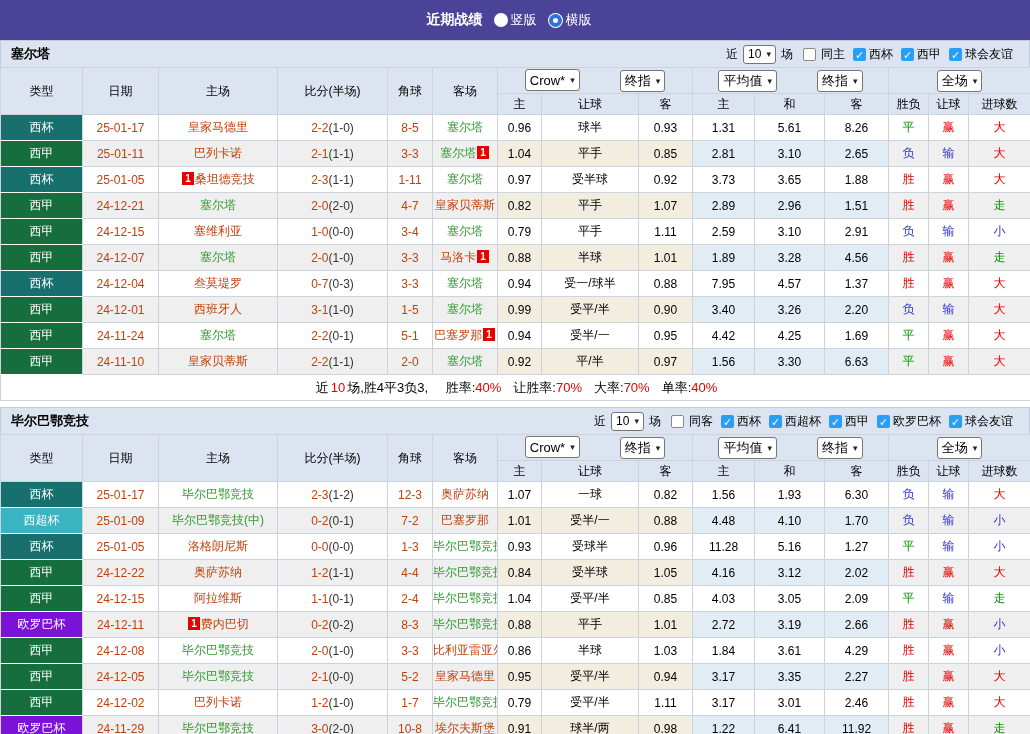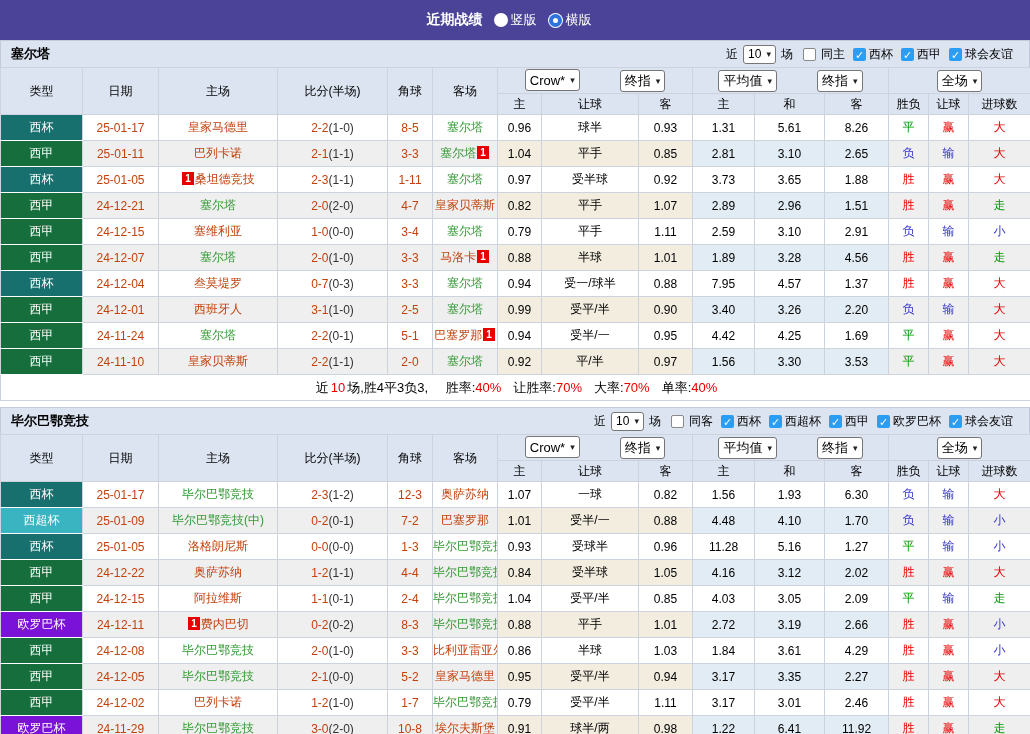--- a/index.html
+++ b/index.html
@@ -254,21 +254,21 @@
               <td class="avgc">1.37</td>
               <td class="res c-red">胜</td>
               <td class="res c-red">赢</td>
               <td class="res c-red">大</td>
             </tr>
             <tr class="even">
               <td class="league" style="background: rgb(21, 110, 60);">西甲</td>
               <td class="date">24-12-01</td>
               <td class="teamcell"><span class="tname">西班牙人</span></td>
               <td class="score"><span class="ft">3-1</span><span class="ht">(1-0)</span></td>
-              <td class="corners">2-5</td>
+              <td class="corners">1-5</td>
               <td class="teamcell"><span class="tname green">塞尔塔</span></td>
               <td class="crow">0.99</td>
               <td class="crow">受平/半</td>
               <td class="crow">0.90</td>
               <td class="avgc">3.40</td>
               <td class="avgc">3.26</td>
               <td class="avgc">2.20</td>
               <td class="res c-blue">负</td>
               <td class="res c-blue">输</td>
               <td class="res c-red">大</td>
@@ -295,21 +295,21 @@
               <td class="date">24-11-10</td>
               <td class="teamcell"><span class="tname">皇家贝蒂斯</span></td>
               <td class="score"><span class="ft">2-2</span><span class="ht">(1-1)</span></td>
               <td class="corners">2-0</td>
               <td class="teamcell"><span class="tname green">塞尔塔</span></td>
               <td class="crow">0.92</td>
               <td class="crow">平/半</td>
               <td class="crow">0.97</td>
               <td class="avgc">1.56</td>
               <td class="avgc">3.30</td>
-              <td class="avgc">3.53</td>
+              <td class="avgc">6.63</td>
               <td class="res c-green">平</td>
               <td class="res c-red">赢</td>
               <td class="res c-red">大</td>
             </tr>
           </tbody>
       <tfoot>
         <tr>
               <td colspan="15" class="summary"><span class="lbl">近</span><span class="r">10</span><span class="lbl">场,胜4平3负3, </span><span class="sp">胜率:</span><span class="r">40%</span><span class="sp">让胜率:</span><span class="r">70%</span><span class="sp">大率:</span><span class="r">70%</span><span class="sp">单率:</span><span class="r">40%</span></td>
             </tr>
       </tfoot>

